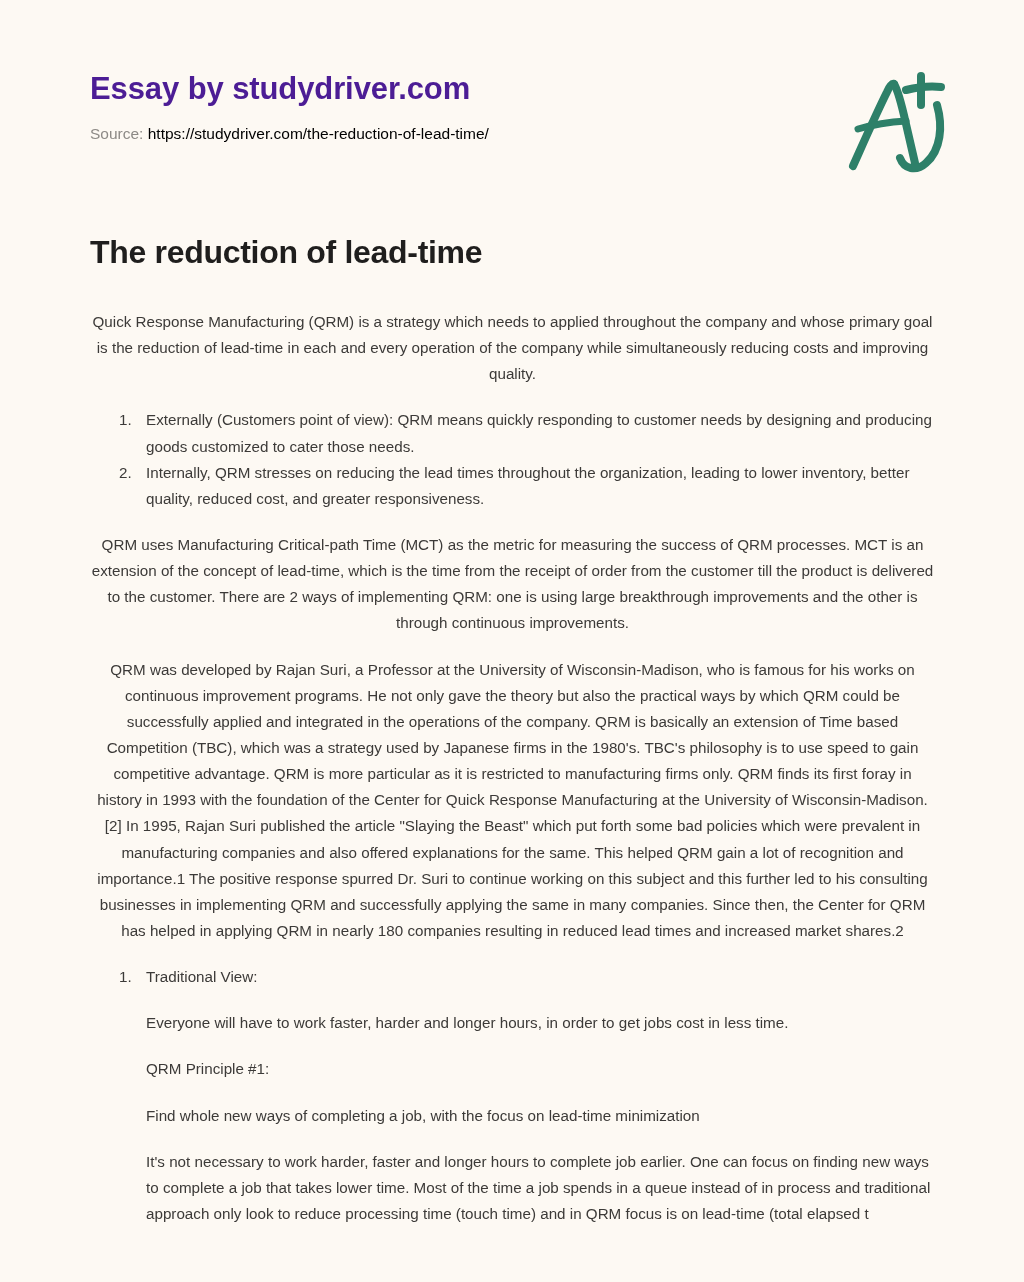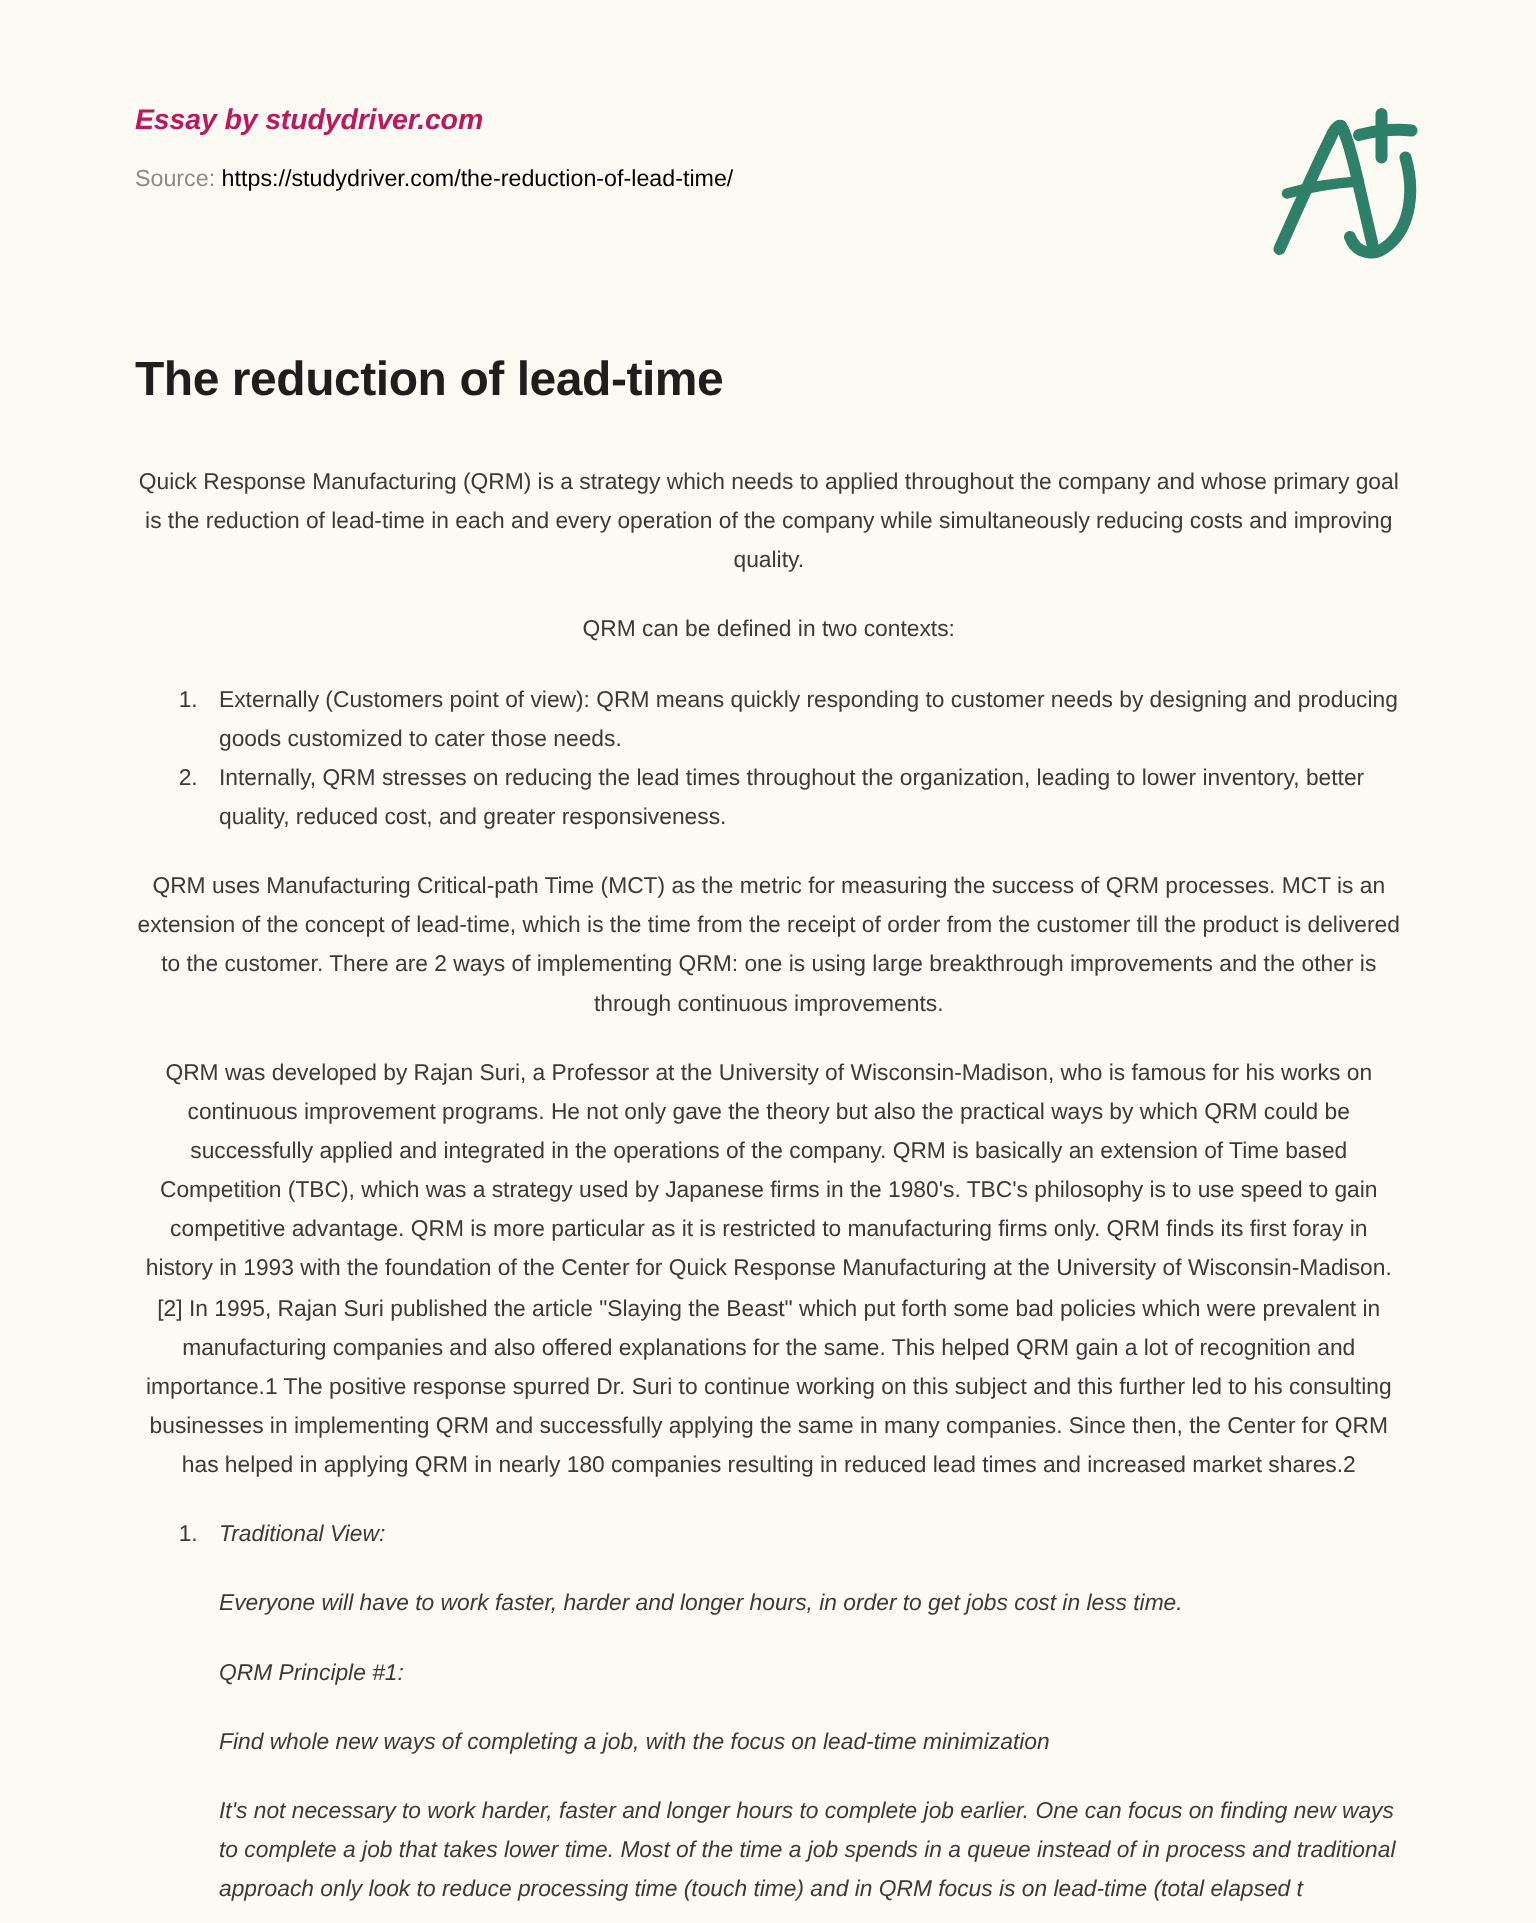--- a/index.html
+++ b/index.html
@@ -30,26 +30,25 @@
     position: absolute;
     top: 0;
     left: 0;
     right: 0;
     height: 190px;
     padding: 70px 75px 0 90px;
     box-sizing: border-box;
   }
 
   .brand-line {
-    font-size: 19px;
+    font-size: 31px;
     font-weight: bold;
-    color: #be185d;
+    color: #4c1d95;
     letter-spacing: -0.1px;
     line-height: 1.2;
-    font-style: italic;
   }
 
   .source-line {
     margin-top: 18px;
     font-size: 15.5px;
     color: #8d8a86;
     line-height: 1.2;
     white-space: nowrap;
   }
 
@@ -107,21 +106,20 @@
   }
   ol.numlist > li::marker {
     color: #3c3a38;
   }
 
   .sub-para {
     font-size: 15.2px;
     line-height: 1.72;
     color: #3c3a38;
     margin: 20px 0 0 0;
-    font-style: italic;
   }
   .sub-para:first-child { margin-top: 0; }
 </style>
 </head>
 <body>
 
 <div class="page">
 
   <div class="header">
     <div class="brand-line">Essay by studydriver.com</div>
@@ -147,21 +145,20 @@
       <path d="M95 37 C101 58 99 82 84 95 C74 104 62 101 58 90" stroke-width="8"></path>
     </svg>
   </div>
 
   <div class="article">
 
     <h1 class="doc-title">The reduction of lead-time</h1>
 
     <p class="para">Quick Response Manufacturing (QRM) is a strategy which needs to applied throughout the company and whose primary goal is the reduction of lead-time in each and every operation of the company while simultaneously reducing costs and improving quality.</p>
 
-    <p class="para">QRM can be defined in two contexts:</p>
 
     <ol class="numlist">
       <li>Externally (Customers point of view): QRM means quickly responding to customer needs by designing and producing goods customized to cater those needs.</li>
       <li>Internally, QRM stresses on reducing the lead times throughout the organization, leading to lower inventory, better quality, reduced cost, and greater responsiveness.</li>
     </ol>
 
     <p class="para">QRM uses Manufacturing Critical-path Time (MCT) as the metric for measuring the success of QRM processes. MCT is an extension of the concept of lead-time, which is the time from the receipt of order from the customer till the product is delivered to the customer. There are 2 ways of implementing QRM: one is using large breakthrough improvements and the other is through continuous improvements.</p>
 
     <p class="para">QRM was developed by Rajan Suri, a Professor at the University of Wisconsin-Madison, who is famous for his works on continuous improvement programs. He not only gave the theory but also the practical ways by which QRM could be successfully applied and integrated in the operations of the company. QRM is basically an extension of Time based Competition (TBC), which was a strategy used by Japanese firms in the 1980's. TBC's philosophy is to use speed to gain competitive advantage. QRM is more particular as it is restricted to manufacturing firms only. QRM finds its first foray in history in 1993 with the foundation of the Center for Quick Response Manufacturing at the University of Wisconsin-Madison.[2] In 1995, Rajan Suri published the article "Slaying the Beast" which put forth some bad policies which were prevalent in manufacturing companies and also offered explanations for the same. This helped QRM gain a lot of recognition and importance.1 The positive response spurred Dr. Suri to continue working on this subject and this further led to his consulting businesses in implementing QRM and successfully applying the same in many companies. Since then, the Center for QRM has helped in applying QRM in nearly 180 companies resulting in reduced lead times and increased market shares.2</p>
 

